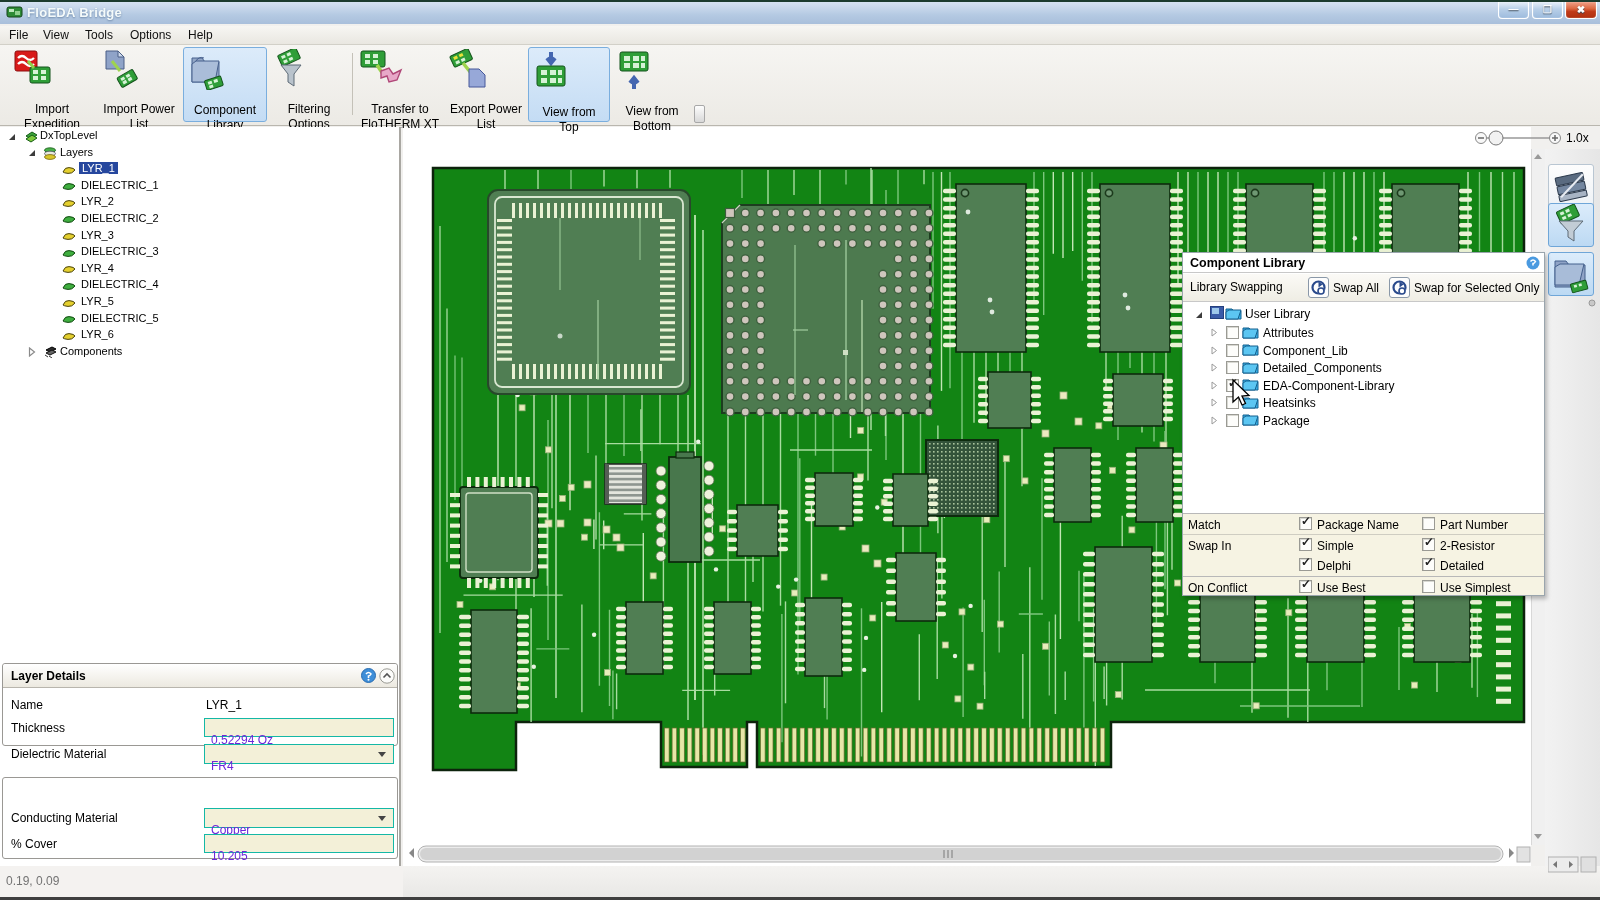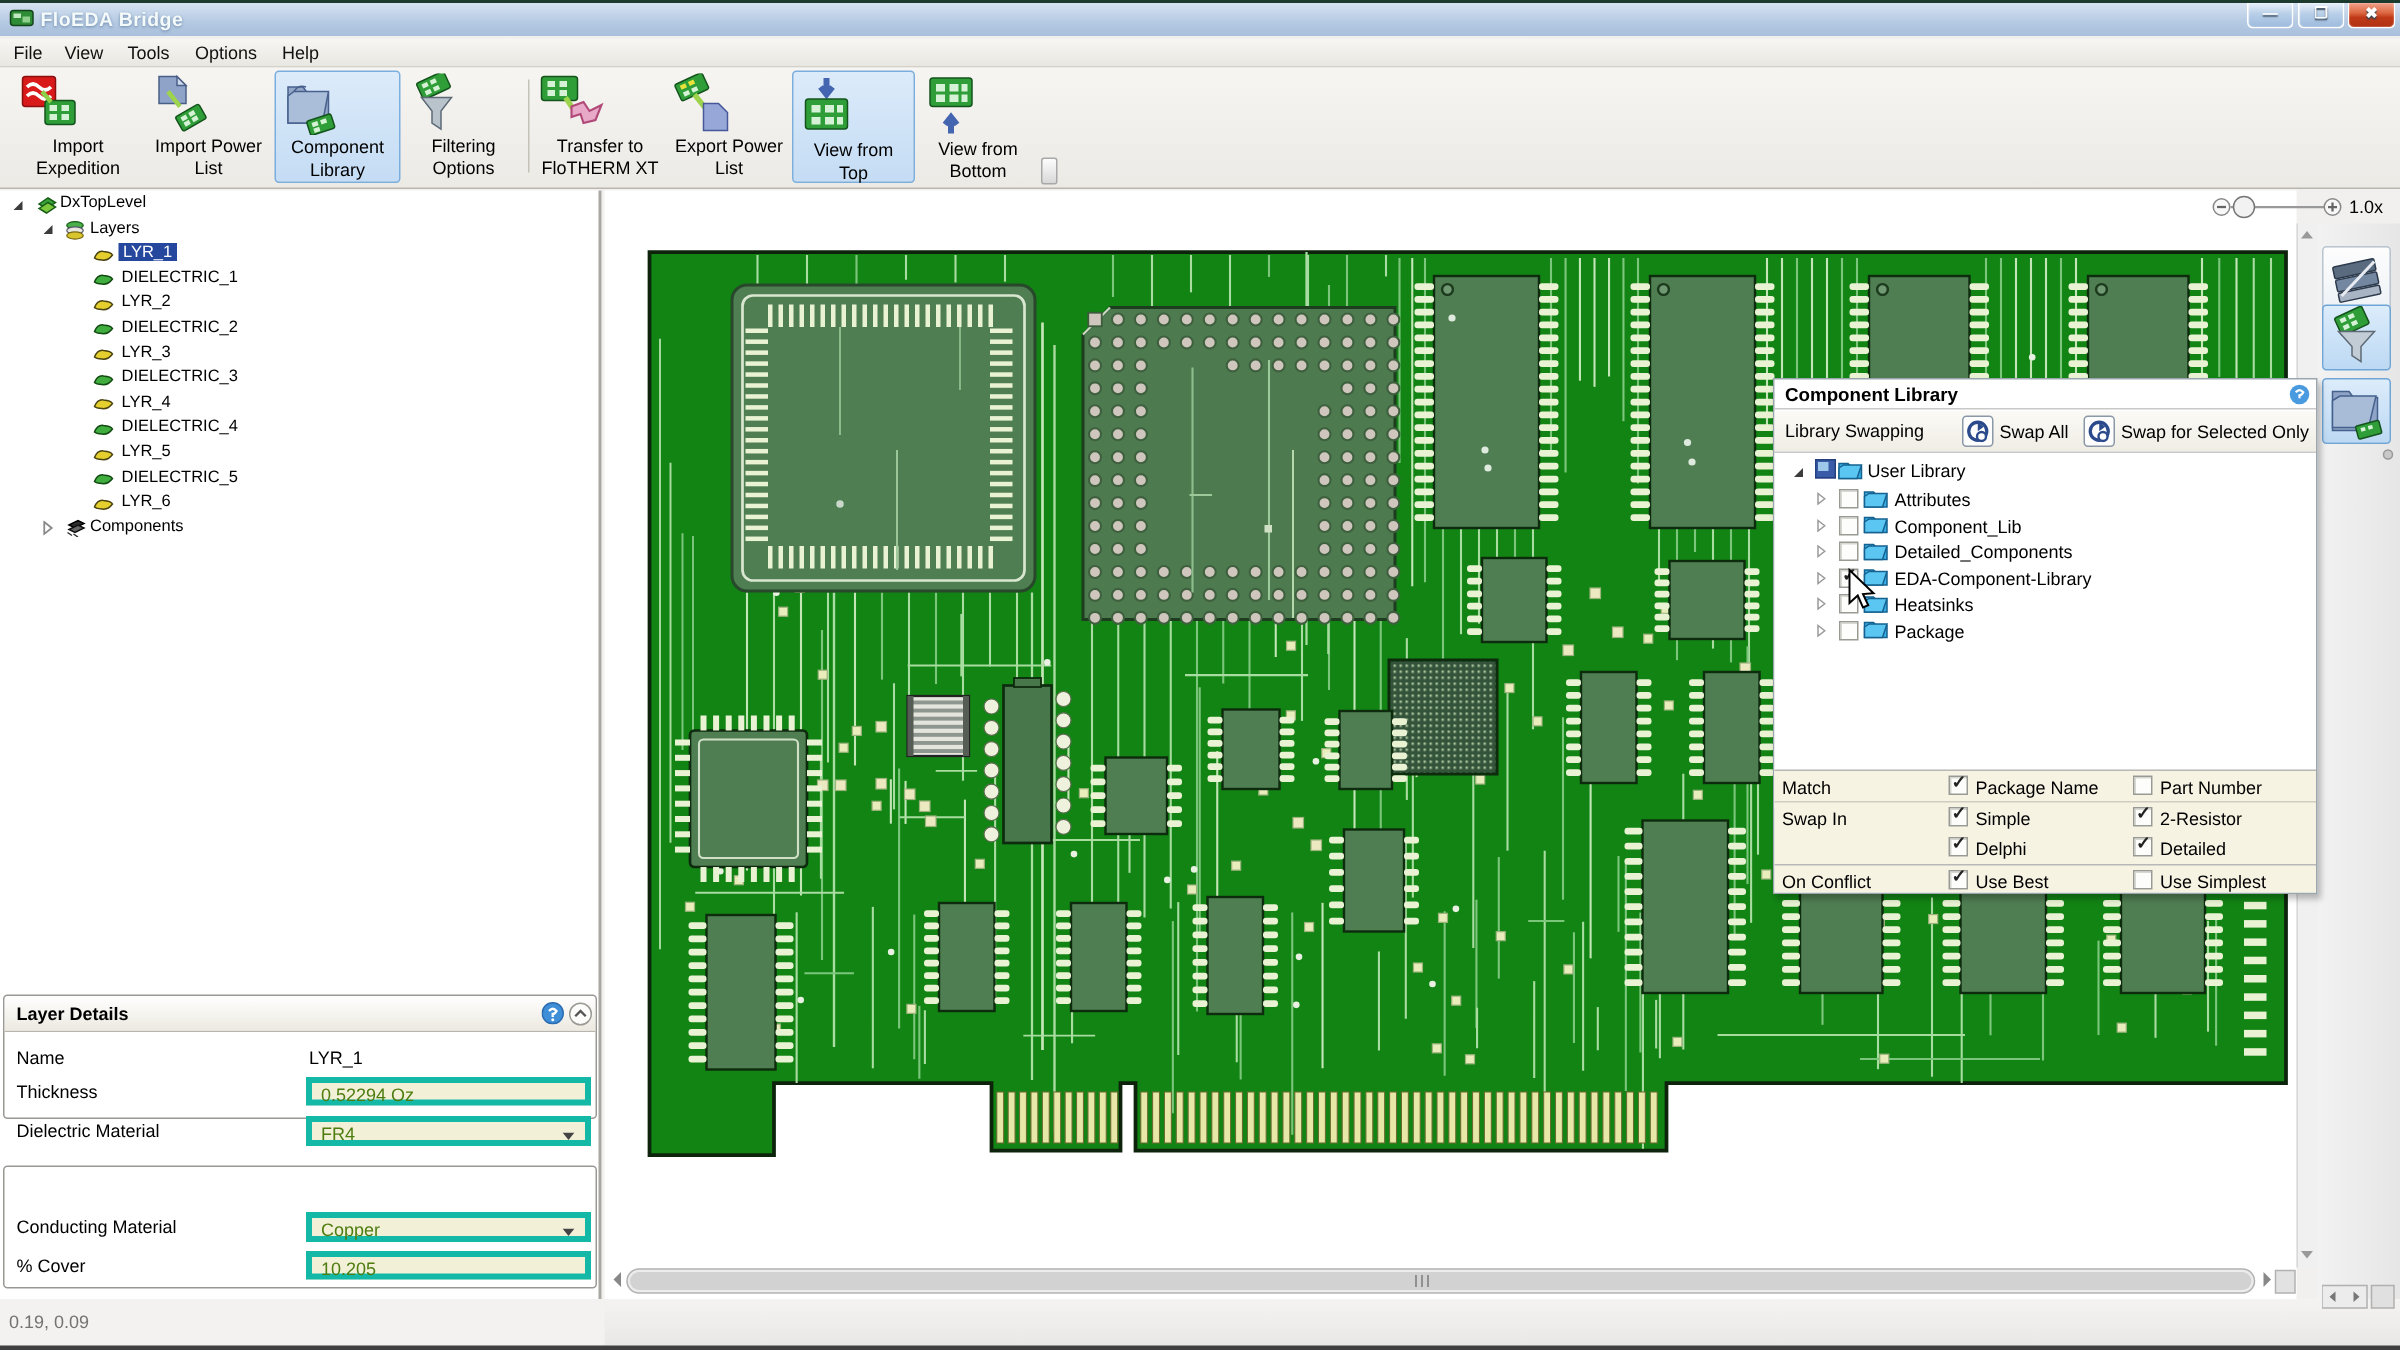--- a/index.html
+++ b/index.html
@@ -9,28 +9,28 @@
 .title-txt{left:27px;top:3px;color:#f4fafa;font-size:13px;font-weight:bold;letter-spacing:.3px;text-shadow:0 1px 2px #6b87a8}
 .winbtn{top:0px;height:17px;border:1px solid #fff;border-top:none;border-radius:0 0 4px 4px;box-shadow:inset 0 0 1px #fff}
 .wb-blue{background:linear-gradient(#e8f0fa,#b8cfe8 45%,#9dbbdd)}
 .wb-red{background:linear-gradient(#f0a088,#dd6a44 40%,#c03a18 60%,#b03010)}
 .winbtn span{display:block;text-align:center;color:#fff;font-size:10px;line-height:16px;font-weight:bold;text-shadow:0 1px 1px #345}
 .menubar{left:0;top:26px;width:1600px;height:19px;background:linear-gradient(#f7f6f3,#e9e7e1);border-bottom:1px solid #d2d0c8}
 .menu-item{position:absolute;top:2px;font-size:12px;color:#111}
 .toolbar{left:0;top:45px;width:1600px;height:81px;background:linear-gradient(#f6f5f2,#eceae5);border-bottom:1px solid #b9b6ae}
 .tbtn{position:absolute;top:2px;height:75px;text-align:center;font-size:12px;color:#000;padding-top:2px}
 .tbtn.sel{background:linear-gradient(#dcebfa,#c4dcf4);border:1px solid #7aaede;border-radius:3px}
-.tbtn .lbl{margin-top:1px;line-height:15px}
+.tbtn .lbl{margin-top:13px;line-height:15px}
 .tsep{position:absolute;top:8px;width:1px;height:62px;background:#c4c1b8}
 .leftpanel{left:0;top:127px;width:401px;height:739px;background:#fff;border-right:2px solid #a9a7a2}
 .trow{position:absolute;font-size:11px;color:#000;white-space:nowrap}
 .gbox{position:absolute;background:#fff;border:1px solid #9a9894;border-radius:3px}
 .ghdr{position:absolute;left:0;top:0;right:0;height:24px;background:linear-gradient(#ffffff,#ece9e0);border-bottom:1px solid #b8b5ad;border-radius:3px 3px 0 0;font-size:12px;font-weight:bold;color:#000;padding:5px 0 0 8px}
 .frow{position:absolute;font-size:12px;color:#000}
-.inp{position:absolute;background:#f3f0d8;border:4px solid #14b8a6;font-size:12px;color:#4d7c0f;padding:1px 0 0 6px}
+.inp{position:absolute;background:#f3f0d8;border:1px solid #14b8a6;font-size:12px;color:#6d28d9;padding:14px 0 0 6px}
 .canvas{left:403px;top:127px;width:1128px;height:739px;background:#fff}
 .clpanel{left:1182px;top:252px;width:363px;height:344px;background:#fff;border:1px solid #9aa5ad;box-shadow:2px 3px 4px rgba(0,0,0,.25)}
 .clhdr{position:absolute;left:0;top:0;right:0;height:20px;border-bottom:1px solid #c8c8c8;font-size:12.5px;font-weight:bold;padding:3px 0 0 7px}
 .clrow2{position:absolute;left:0;top:21px;right:0;height:28px;background:linear-gradient(#fbfaf6,#efede4);border-bottom:1px solid #c8c8c8}
 .cltree{position:absolute;left:0;top:49px;right:0;height:237px;background:#fff}
 .clbot{position:absolute;left:0;top:260px;right:0;bottom:0;background:#f6f3e3;font-size:12px}
 .cb{position:absolute;width:13px;height:13px;background:#fdfdfb;border:1px solid #9a9a94;box-shadow:inset 1px 1px 0 #d8d8d2}
 .ck{position:absolute;font-size:12px;font-weight:bold;color:#222;margin:-3px 0 0 1px}
 .rtool{left:1545px;top:149px;width:55px;height:717px;background:linear-gradient(90deg,#f2f2f2,#e6e6e6)}
 .rbtn{position:absolute;width:46px;height:44px;border:1px solid #b9c6d2;border-radius:3px;background:linear-gradient(#fdfdfd,#eef2f6)}

